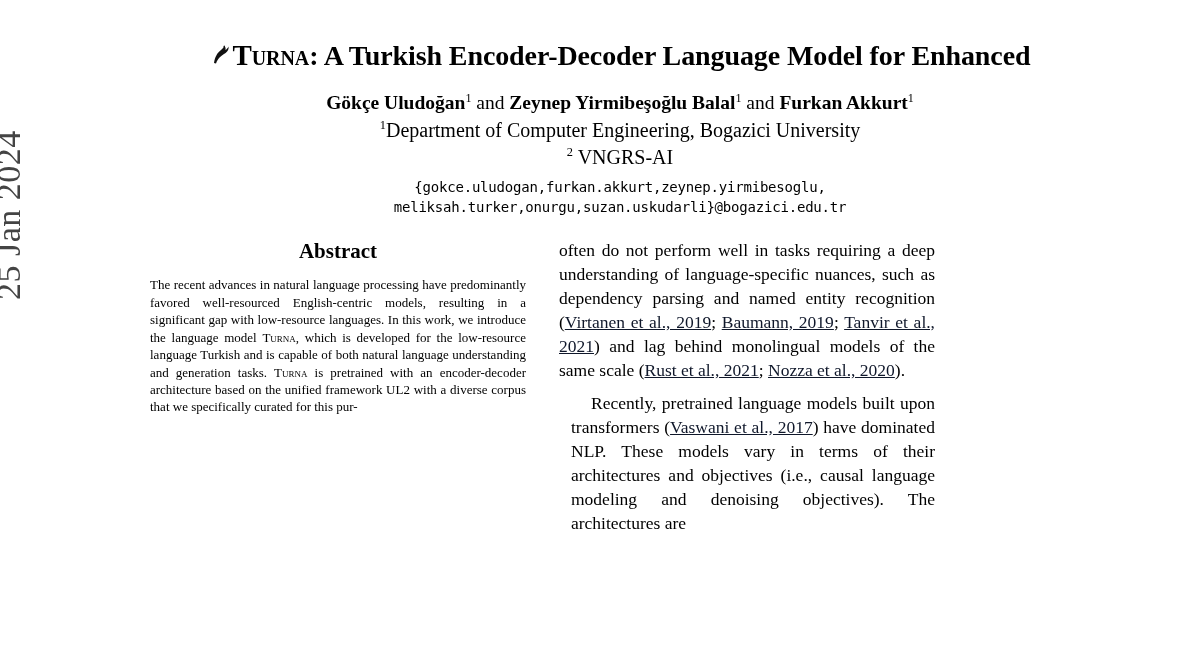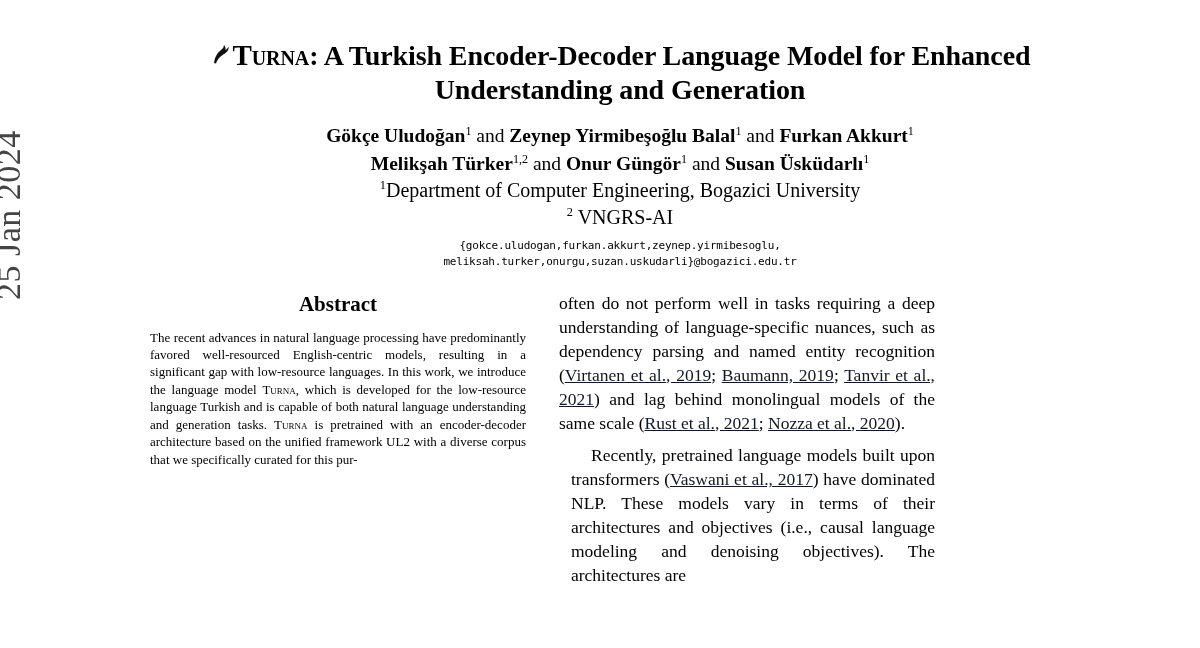--- a/index.html
+++ b/index.html
@@ -78,21 +78,21 @@
   }
   .affil {
     text-align: center;
     font-size: 20px;
     line-height: 1.35;
   }
   .email {
     margin-top: 7px;
     text-align: center;
     font-family: "DejaVu Sans Mono", monospace;
-    font-size: 11px;
+    font-size: 14px;
     line-height: 1.42;
     letter-spacing: -0.2px;
   }
 
   .columns {
     margin-top: 22px;
     display: flex;
     gap: 33px;
   }
   .col {
@@ -138,37 +138,29 @@
 
 <div class="page">
 
   <div class="title">
     <span class="bird-icon">
       <svg width="20" height="24" viewBox="0 0 20 24" aria-hidden="true">
         <path d="M4 21 C5 15, 7 11, 11 8 C13 6.5, 14 5, 14 3 C15 4.5, 16 6, 15.5 8 C17 7, 18 6, 18.6 4.6 C18.9 7, 18 9.5, 15.6 11 C13 12.6, 10 14.5, 8.3 17 C7.2 18.6, 6.4 20, 6 21.6 Z" fill="#111111"></path>
         <circle cx="14.2" cy="4.6" r="0.7" fill="#111111"></circle>
       </svg>
     </span><span class="smallcaps">Turna</span><span>: A Turkish Encoder-Decoder Language Model for Enhanced</span>
-    <div>Understanding and Generation</div>
   </div>
 
   <div class="authors">
     <div>
       <span class="name">Gökçe Uludoğan</span><sup>1</sup>
       <span class="and">and</span>
       <span class="name">Zeynep Yirmibeşoğlu Balal</span><sup>1</sup>
       <span class="and">and</span>
       <span class="name">Furkan Akkurt</span><sup>1</sup>
-    </div>
-    <div>
-      <span class="name">Melikşah Türker</span><sup>1,2</sup>
-      <span class="and">and</span>
-      <span class="name">Onur Güngör</span><sup>1</sup>
-      <span class="and">and</span>
-      <span class="name">Susan Üsküdarlı</span><sup>1</sup>
     </div>
   </div>
 
   <div class="affil">
     <sup>1</sup><span>Department of Computer Engineering, Bogazici University</span>
   </div>
   <div class="affil">
     <sup>2</sup> <span>VNGRS-AI</span>
   </div>
 

